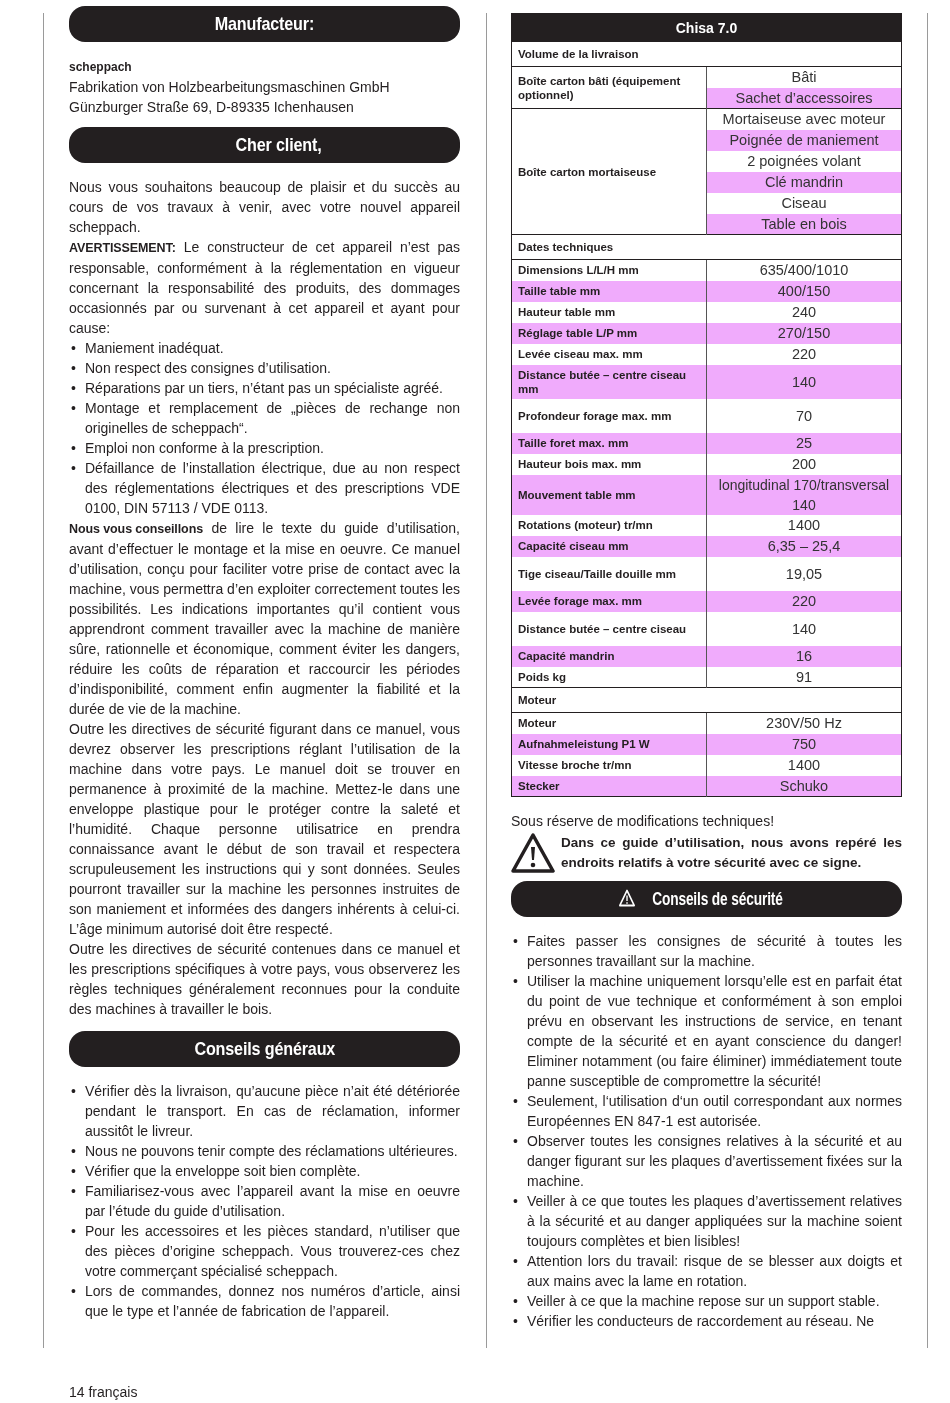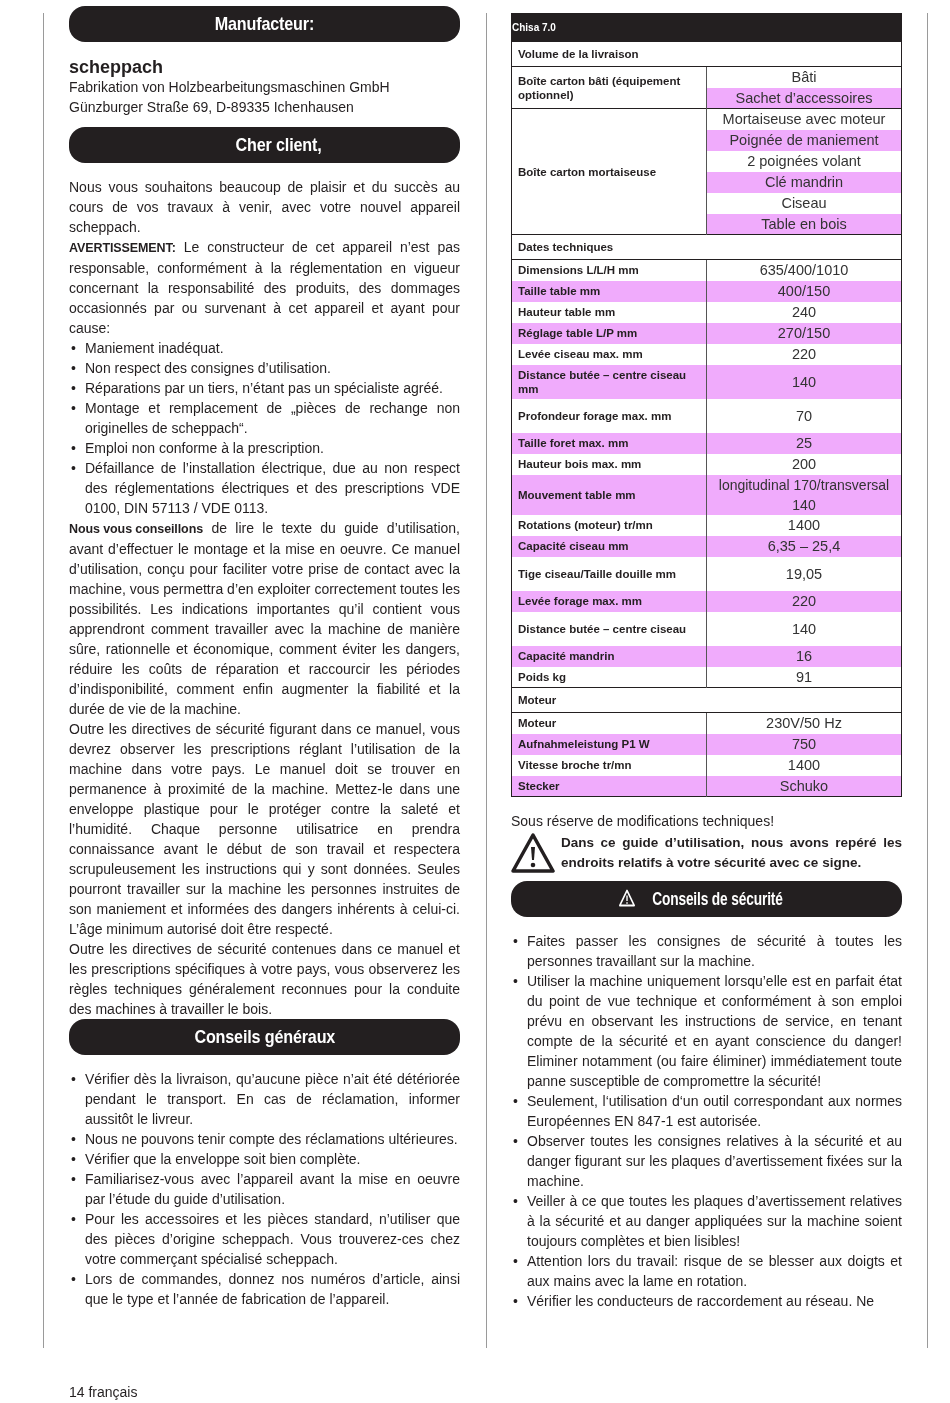--- a/index.html
+++ b/index.html
@@ -16,37 +16,37 @@
       font-family: "Liberation Sans", sans-serif; font-weight: bold;
       font-size: 19px; height: 36px; line-height: 36px;
       transform-origin: center; letter-spacing: -0.2px; border-radius: 16px;
     }
     .banner span { display: inline-block; transform: scaleX(0.85); }
 
     .txt { font-size: 14px; line-height: 20px; text-align: justify; }
     .txt b { font-weight: bold; }
 
     .mfr { margin-top: 15px; }
-    .mfr .brand { font-weight: bold; font-size: 18px; line-height: 20px; }
+    .mfr .brand { font-weight: bold; font-size: 12px; line-height: 20px; }
 
     ul.bul { list-style: none; }
     ul.bul li { position: relative; padding-left: 16px; font-size: 14px; line-height: 20px; text-align: justify; }
     ul.bul li::before { content: "\2022"; position: absolute; left: 2px; top: 0; }
 
     .cond { display: inline-block; font-weight: bold; font-size: 12.5px; letter-spacing: -0.1px; }
 
     
     table.spec { width: 391px; border-collapse: collapse; border: 1.5px solid #231f20; table-layout: fixed; }
     table.spec td { font-size: 14px; line-height: 20px; padding: 0; vertical-align: middle; }
     table.spec td.lbl { width: 155px; padding: 1px 6px; font-weight: bold; font-size: 11.5px; line-height: 14px; border-right: 1px solid #555; }
     table.spec td.val { text-align: center; font-size: 14.5px; color: #333; }
     table.spec tr.gray td { background: #f0abfc; }
     table.spec tr.white td { background: #ffffff; }
     table.spec tr.sect td { font-weight: bold; font-size: 11.5px; padding: 2px 6px; border-top: 1.5px solid #231f20; border-bottom: 1.5px solid #231f20; }
-    table.spec tr.head td { background: #231f20; color: #fff; text-align: left; font-weight: bold; font-size: 10px; height: 28px; }
+    table.spec tr.head td { background: #231f20; color: #fff; text-align: center; font-weight: bold; font-size: 14px; height: 28px; }
     table.spec td.group-lbl { background: #fff !important; border-top: 1.5px solid #231f20; }
     table.spec tr.grp-start td.val { border-top: 1.5px solid #231f20; }
     .row-h { height: 21px; }
     .row-h2 { height: 34px; }
 
     .warn-line { display: flex; align-items: flex-start; margin-top: 2px; }
     .warn-icon { width: 44px; height: 40px; flex: none; margin-right: 6px; }
     .warn-text { font-weight: bold; font-size: 13.5px; line-height: 20px; text-align: justify; letter-spacing: 0px; }
 
     .footer { position: absolute; left: 69px; top: 1384px; font-size: 14px; }
@@ -78,21 +78,21 @@
     <li>Réparations par un tiers, n’étant pas un spécialiste agréé.</li>
     <li>Montage et remplacement de „pièces de rechange non originelles de scheppach“.</li>
     <li>Emploi non conforme à la prescription.</li>
     <li>Défaillance de l’installation électrique, due au non respect des réglementations électriques et des prescriptions VDE 0100, DIN 57113 / VDE 0113.</li>
   </ul>
 
   <div class="txt"><b class="cond">Nous vous conseillons</b><span> de lire le texte du guide d’utilisation, avant d’effectuer le montage et la mise en oeuvre. Ce manuel d’utilisation, conçu pour faciliter votre prise de contact avec la machine, vous permettra d’en exploiter correctement toutes les possibilités. Les indications importantes qu’il contient vous apprendront comment travailler avec la machine de manière sûre, rationnelle et économique, comment éviter les dangers, réduire les coûts de réparation et raccourcir les périodes d’indisponibilité, comment enfin augmenter la fiabilité et la durée de vie de la machine.</span></div>
   <div class="txt">Outre les directives de sécurité figurant dans ce manuel, vous devrez observer les prescriptions réglant l’utilisation de la machine dans votre pays. Le manuel doit se trouver en permanence à proximité de la machine. Mettez-le dans une enveloppe plastique pour le protéger contre la saleté et l’humidité. Chaque personne utilisatrice en prendra connaissance avant le début de son travail et respectera scrupuleusement les instructions qui y sont données. Seules pourront travailler sur la machine les personnes instruites de son maniement et informées des dangers inhérents à celui-ci. L’âge minimum autorisé doit être respecté.</div>
   <div class="txt">Outre les directives de sécurité contenues dans ce manuel et les prescriptions spécifiques à votre pays, vous observerez les règles techniques généralement reconnues pour la conduite des machines à travailler le bois.</div>
 
-  <div class="banner" style=""><span>Conseils généraux</span></div>
+  <div class="banner" style="margin-top:12px;"><span>Conseils généraux</span></div>
 
   <ul class="bul" style="margin-top:14px;">
     <li>Vérifier dès la livraison, qu’aucune pièce n’ait été détériorée pendant le transport. En cas de réclamation, informer aussitôt le livreur.</li>
     <li>Nous ne pouvons tenir compte des réclamations ultérieures.</li>
     <li>Vérifier que la enveloppe soit bien complète.</li>
     <li>Familiarisez-vous avec l’appareil avant la mise en oeuvre par l’étude du guide d’utilisation.</li>
     <li>Pour les accessoires et les pièces standard, n’utiliser que des pièces d’origine scheppach. Vous trouverez-ces chez votre commerçant spécialisé scheppach.</li>
     <li>Lors de commandes, donnez nos numéros d’article, ainsi que le type et l’année de fabrication de l’appareil.</li>
   </ul>
 </div>
@@ -252,17 +252,18 @@
     </span>
   </div>
 
   <ul class="bul" style="margin-top:14px;">
     <li>Faites passer les consignes de sécurité à toutes les personnes travaillant sur la machine.</li>
     <li>Utiliser la machine uniquement lorsqu’elle est en parfait état du point de vue technique et conformément à son emploi prévu en observant les instructions de service, en tenant compte de la sécurité et en ayant conscience du danger! Eliminer notamment (ou faire éliminer) immédiatement toute panne susceptible de compromettre la sécurité!</li>
     <li>Seulement, l‘utilisation d‘un outil correspondant aux normes Européennes EN 847-1 est autorisée.</li>
     <li>Observer toutes les consignes relatives à la sécurité et au danger figurant sur les plaques d’avertissement fixées sur la machine.</li>
     <li>Veiller à ce que toutes les plaques d’avertissement relatives à la sécurité et au danger appliquées sur la machine soient toujours complètes et bien lisibles!</li>
     <li>Attention lors du travail: risque de se blesser aux doigts et aux mains avec la lame en rotation.</li>
+    <li>Veiller à ce que la machine repose sur un support stable.</li>
     <li>Vérifier les conducteurs de raccordement au réseau. Ne</li>
   </ul>
 </div>
 
 <div class="footer">14 français</div>
 
 </body></html>

